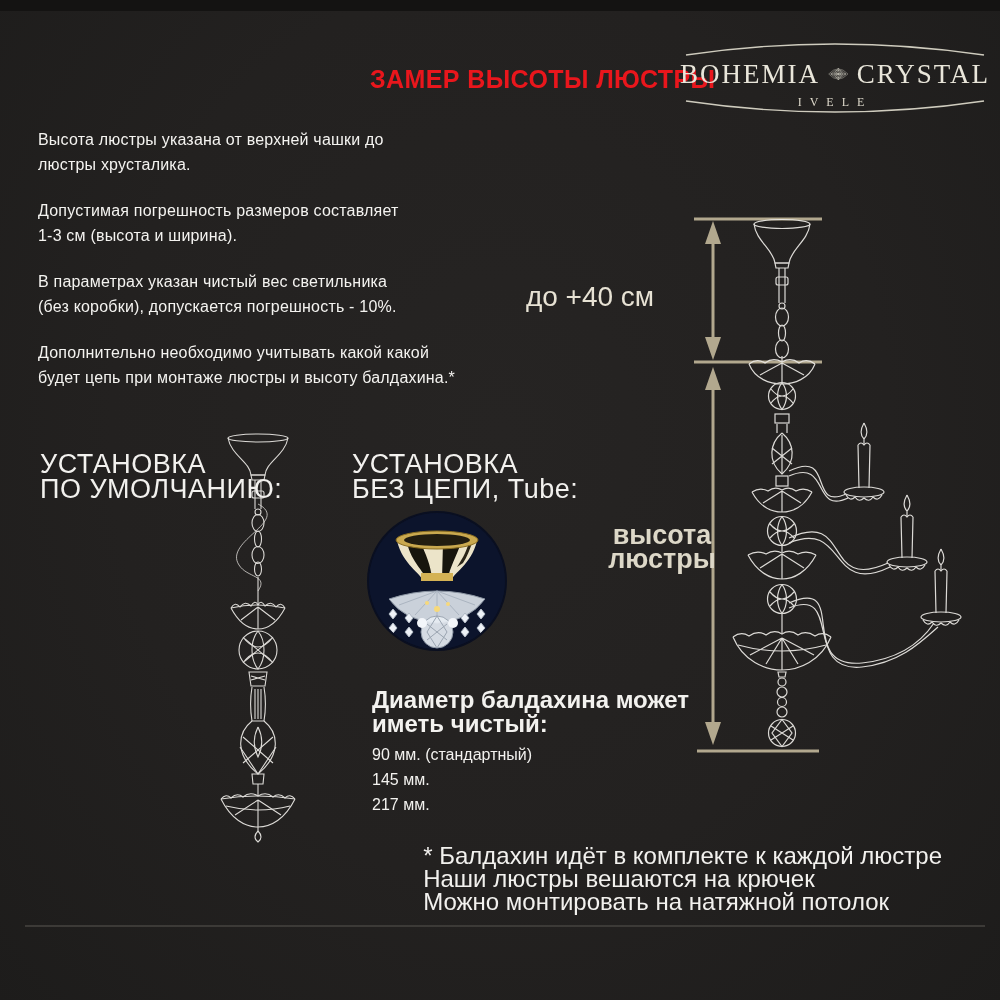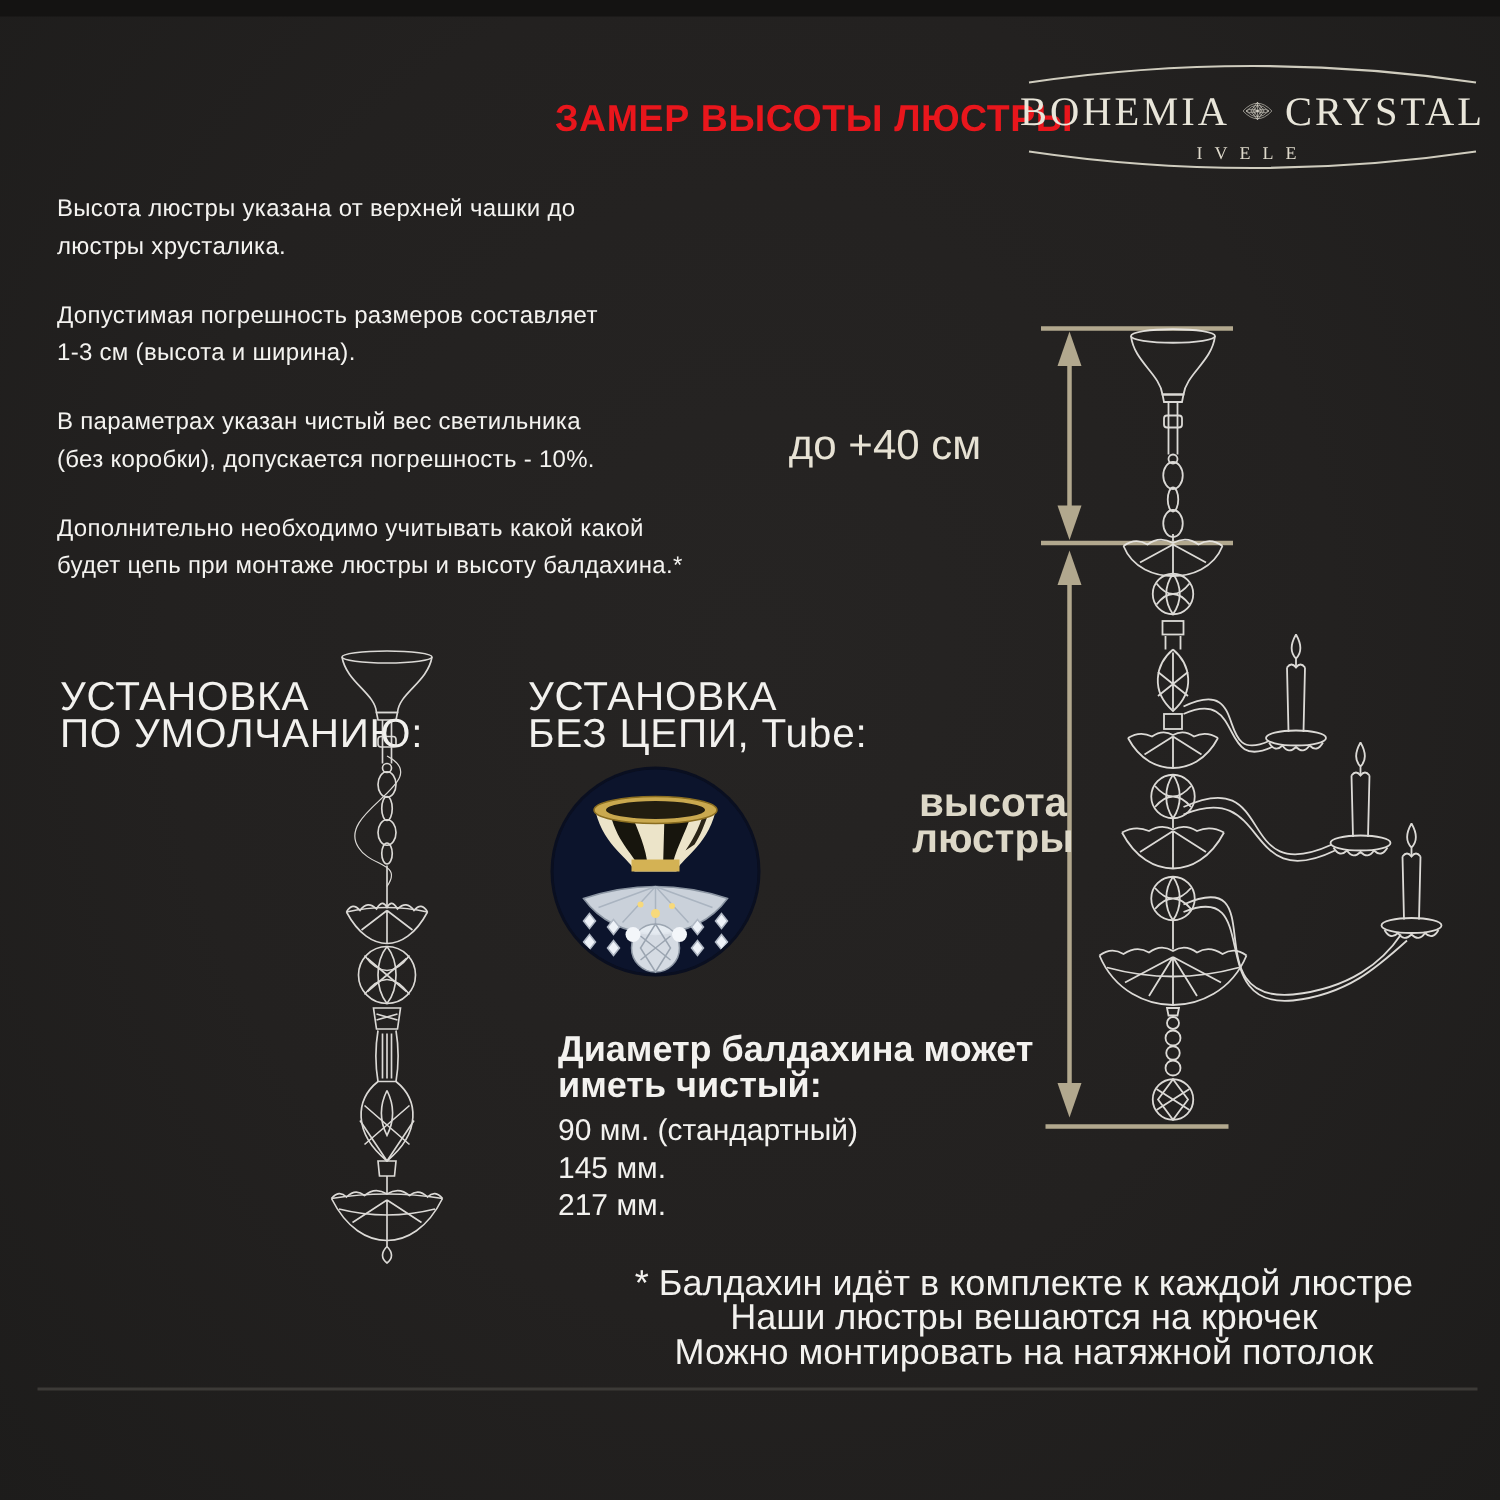--- a/index.html
+++ b/index.html
@@ -8,24 +8,24 @@
     background:radial-gradient(ellipse at 50% 42%, #262423 0%, #232120 55%, #1d1c1b 100%);
     font-family:"Liberation Sans", sans-serif;color:#f3f2ef;margin-top:11px;
   }
   .abs{position:absolute;}
   .ln{display:block;white-space:nowrap;}
   .title{font-size:25px;font-weight:bold;color:#e9161c;letter-spacing:.4px;white-space:nowrap;}
   .body-txt{font-size:16px;line-height:25px;letter-spacing:.2px;color:#f4f3f0;}
   .para{margin:0 0 21px 0;}
   .sec-h{font-size:27px;line-height:25px;letter-spacing:.5px;color:#f2f1ee;}
   .canopy-intro{font-size:24px;line-height:24px;font-weight:bold;}
-  .canopy-sizes{font-size:20px;line-height:25px;margin-top:6px;}
+  .canopy-sizes{font-size:16px;line-height:25px;margin-top:6px;}
   .chain-label{font-size:28px;color:#e7e2d4;text-align:center;width:220px;white-space:nowrap;}
   .height-label{font-size:27px;line-height:24px;font-weight:bold;color:#ddd8c8;text-align:center;width:160px;}
-  .footnotes{text-align:center;font-size:24px;line-height:23px;color:#f2f1ee;}
+  .footnotes{text-align:left;font-size:24px;line-height:23px;color:#f2f1ee;}
   .divider{height:2px;background:#3c3a37;}
   
   .logo{width:310px;height:80px;}
   .logo-row{position:absolute;top:14px;left:0;right:0;display:flex;align-items:center;justify-content:center;gap:8px;}
   .brand{font-family:"Liberation Serif", serif;font-size:27px;letter-spacing:2px;color:#e9e6da;white-space:nowrap;}
   .ivele{position:absolute;top:56px;left:0;right:0;text-align:center;font-family:"Liberation Serif", serif;
          font-size:12px;letter-spacing:8px;color:#ded9cb;}
   .photo{width:136px;height:136px;border-radius:50%;overflow:hidden;background:#0c142c;box-shadow:0 0 0 2px #0a0f20;}
   svg{display:block;}
 </style>

